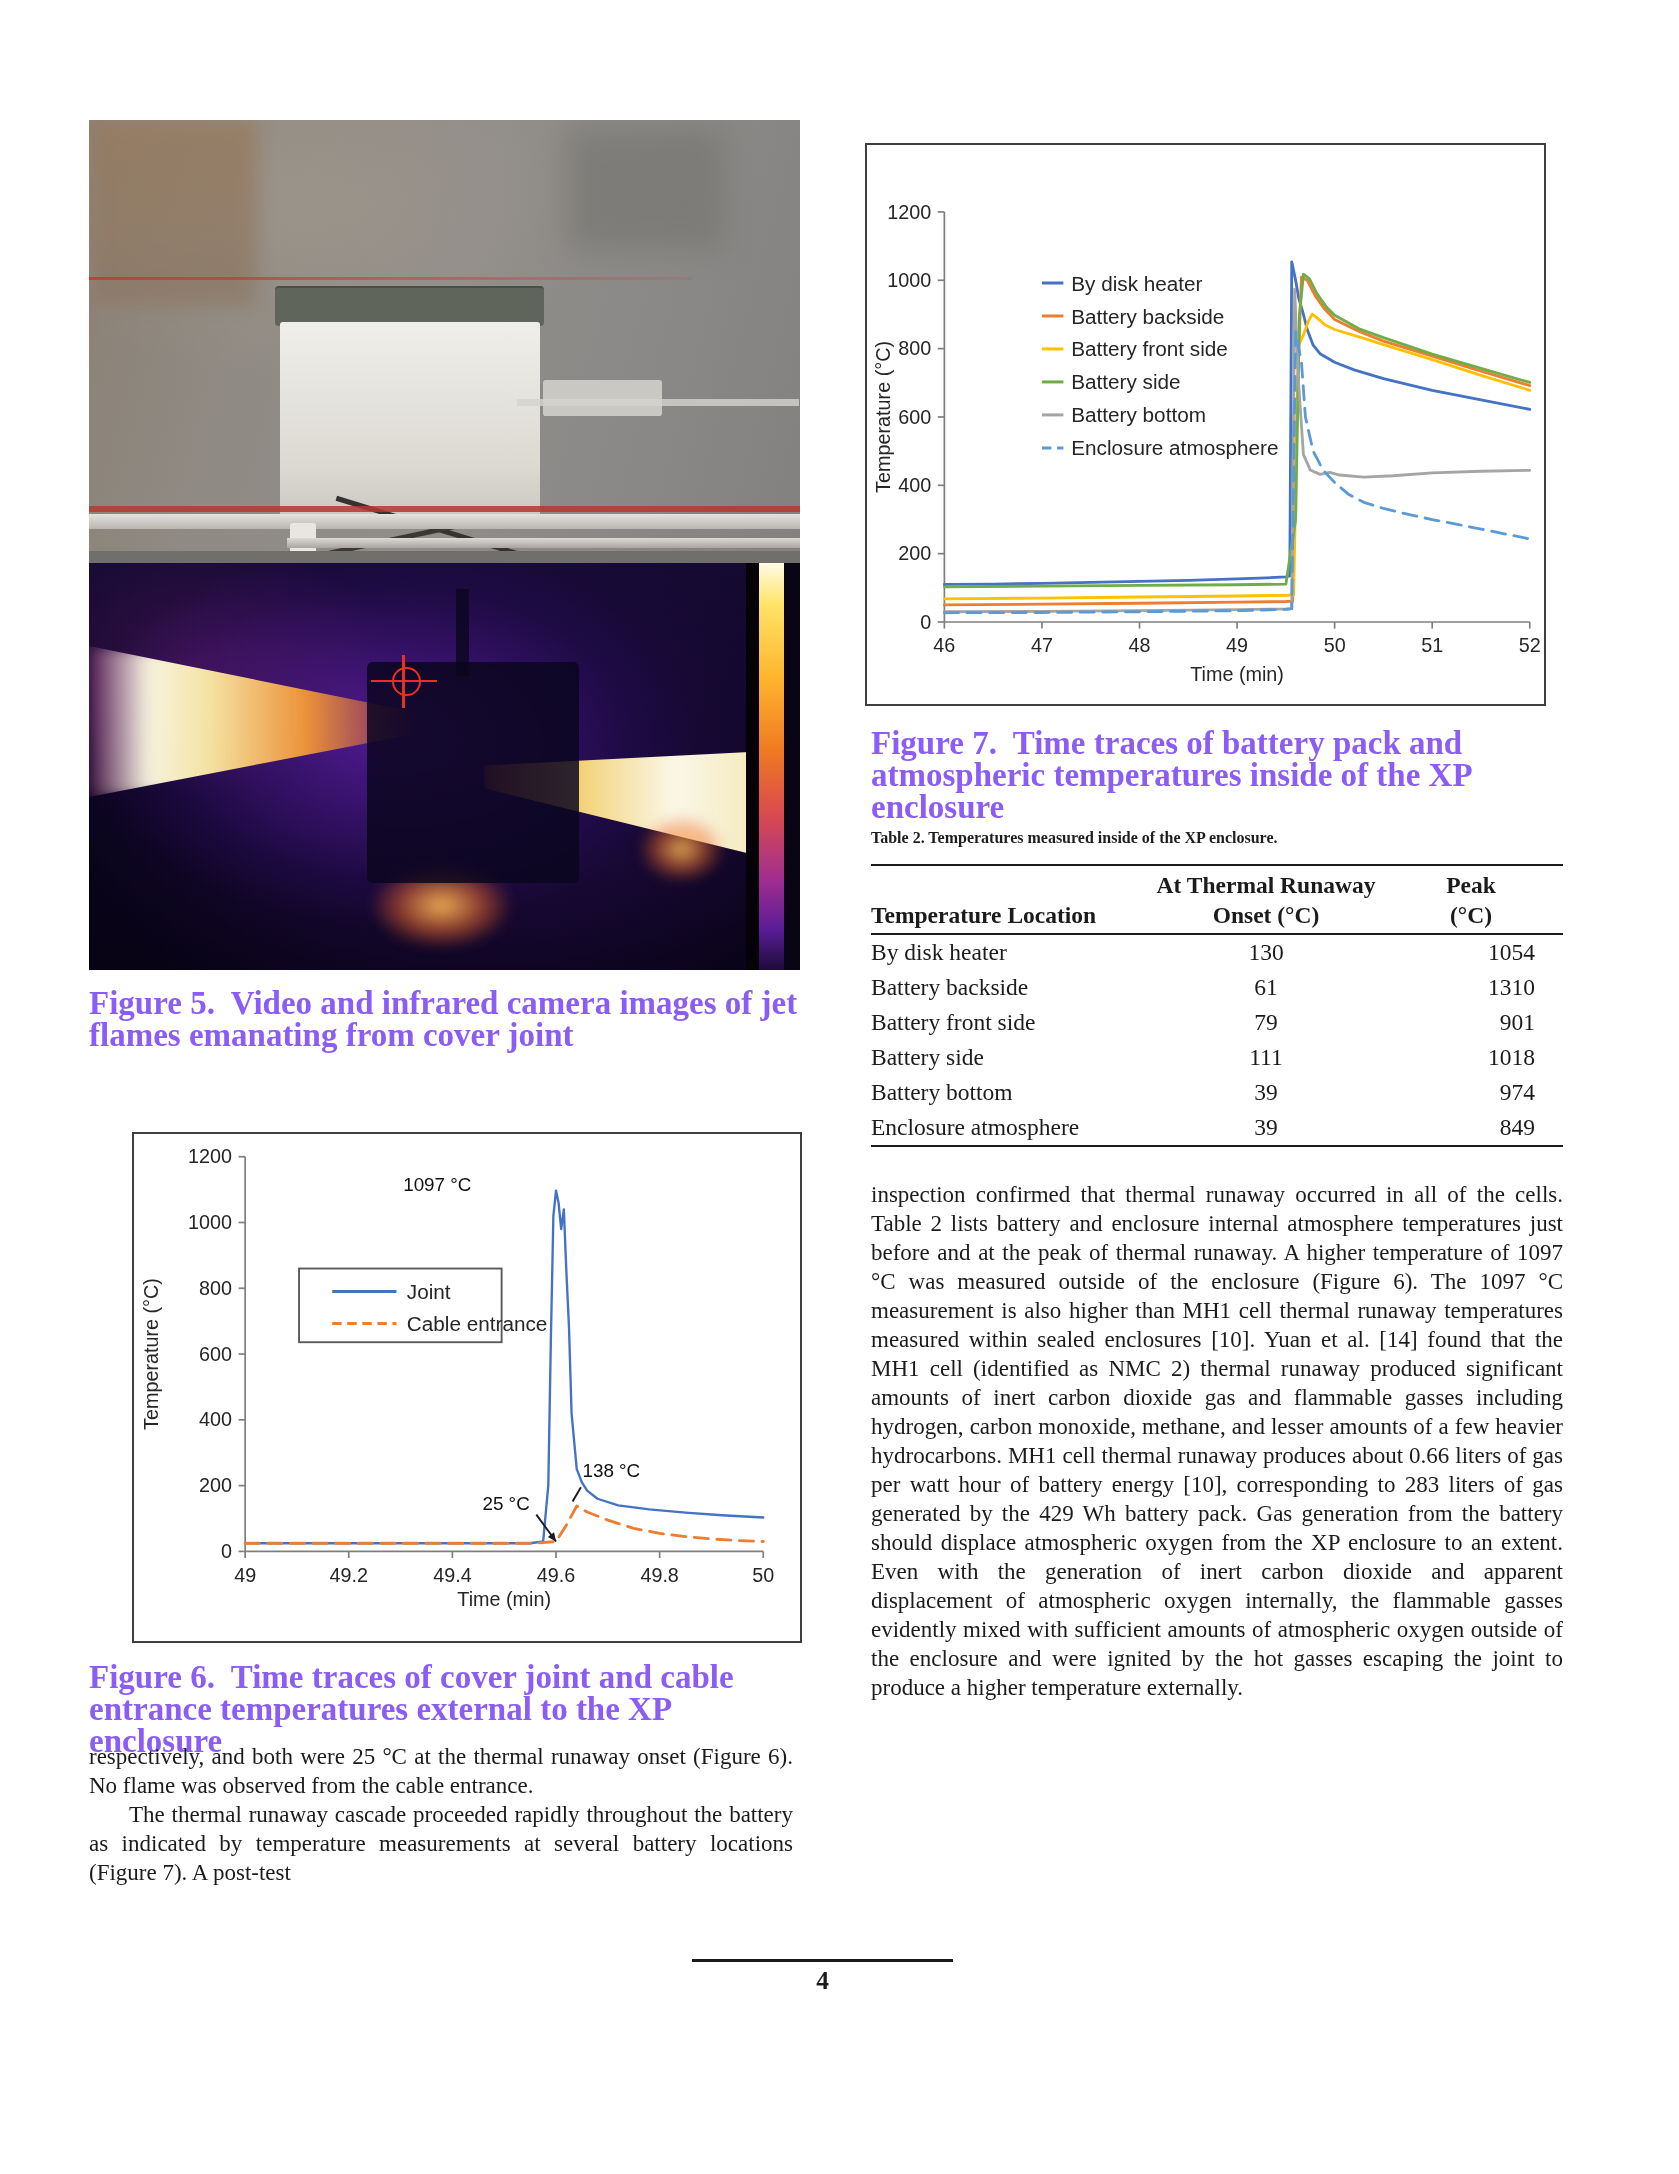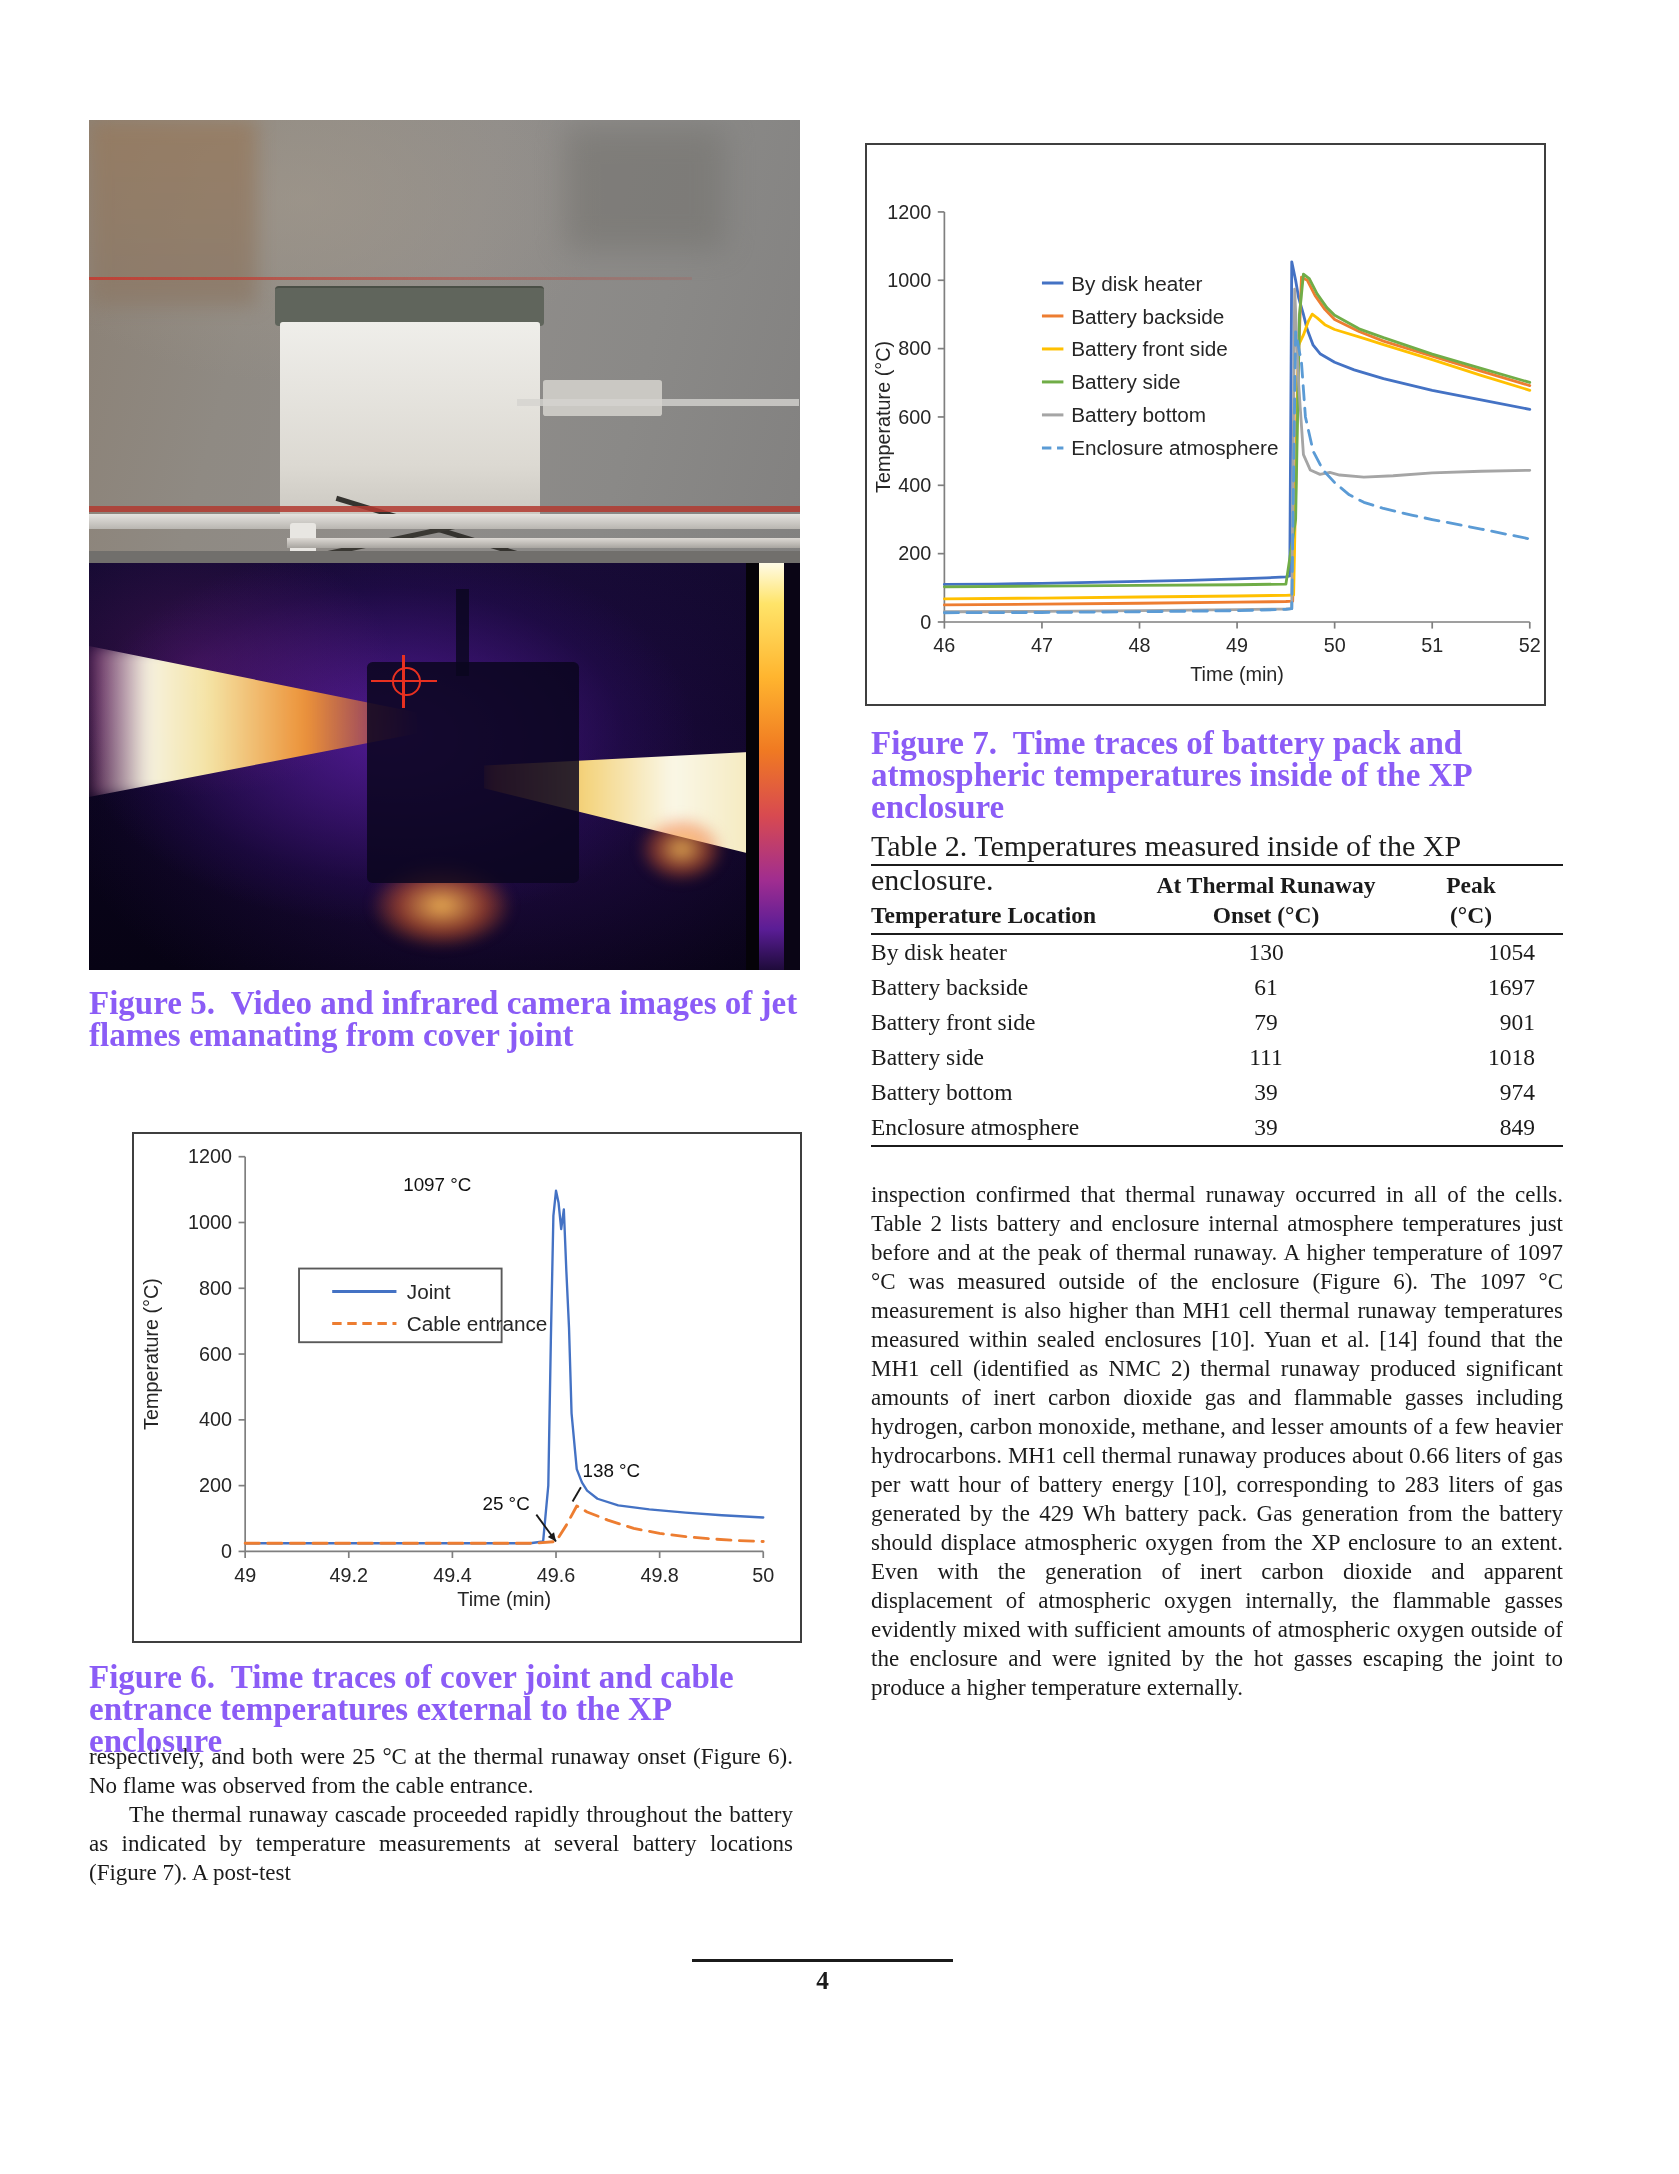--- a/index.html
+++ b/index.html
@@ -69,21 +69,21 @@
   .chart-box{position:absolute;background:#fff;border:2.4px solid #3f3f3f;box-sizing:border-box;}
   .fig7-box{left:865px;top:143px;width:681px;height:563px;}
   .fig6-box{left:132px;top:1132px;width:670px;height:511px;}
   .chart-box svg{display:block;width:100%;height:100%;}
   .tick{font-family:"Liberation Sans",sans-serif;font-size:21px;fill:#262626;}
   .axis-title{font-family:"Liberation Sans",sans-serif;font-size:21px;fill:#262626;}
   .legend-text{font-family:"Liberation Sans",sans-serif;font-size:22px;fill:#262626;}
   .anno{font-family:"Liberation Sans",sans-serif;font-size:20px;fill:#111;}
 
   
-  .table-title{position:absolute;left:871px;top:829px;width:692px;font-weight:normal;font-size:30px;color:#1d1d1d;}
+  .table-title{position:absolute;left:871px;top:829px;width:692px;font-weight:bold;font-size:16px;color:#1d1d1d;}
   .t2{position:absolute;left:871px;top:864px;width:692px;border-collapse:collapse;
       font-size:23.5px;line-height:35px;color:#1b1b1b;
       border-top:2.8px solid #1b1b1b;border-bottom:2.8px solid #1b1b1b;}
   .t2 th{font-weight:bold;vertical-align:bottom;border-bottom:2.4px solid #1b1b1b;padding:3.8px 0 2.8px 0;line-height:30px;}
   .t2 th.h-loc{text-align:left;}
   .t2 th.h-onset,.t2 th.h-peak{text-align:center;margin-left:13px;}
   .t2 td{padding:0;}
   .t2 td.loc{text-align:left;}
   .t2 td.onset{text-align:center;}
   .t2 td.peak{text-align:right;padding-right:28px;}
@@ -211,21 +211,21 @@
     </thead>
     <tbody>
         <tr>
           <td class="loc">By disk heater</td>
           <td class="onset">130</td>
           <td class="peak">1054</td>
         </tr>
         <tr>
           <td class="loc">Battery backside</td>
           <td class="onset">61</td>
-          <td class="peak">1697</td>
+          <td class="peak">1310</td>
         </tr>
         <tr>
           <td class="loc">Battery front side</td>
           <td class="onset">79</td>
           <td class="peak">901</td>
         </tr>
         <tr>
           <td class="loc">Battery side</td>
           <td class="onset">111</td>
           <td class="peak">1018</td>

